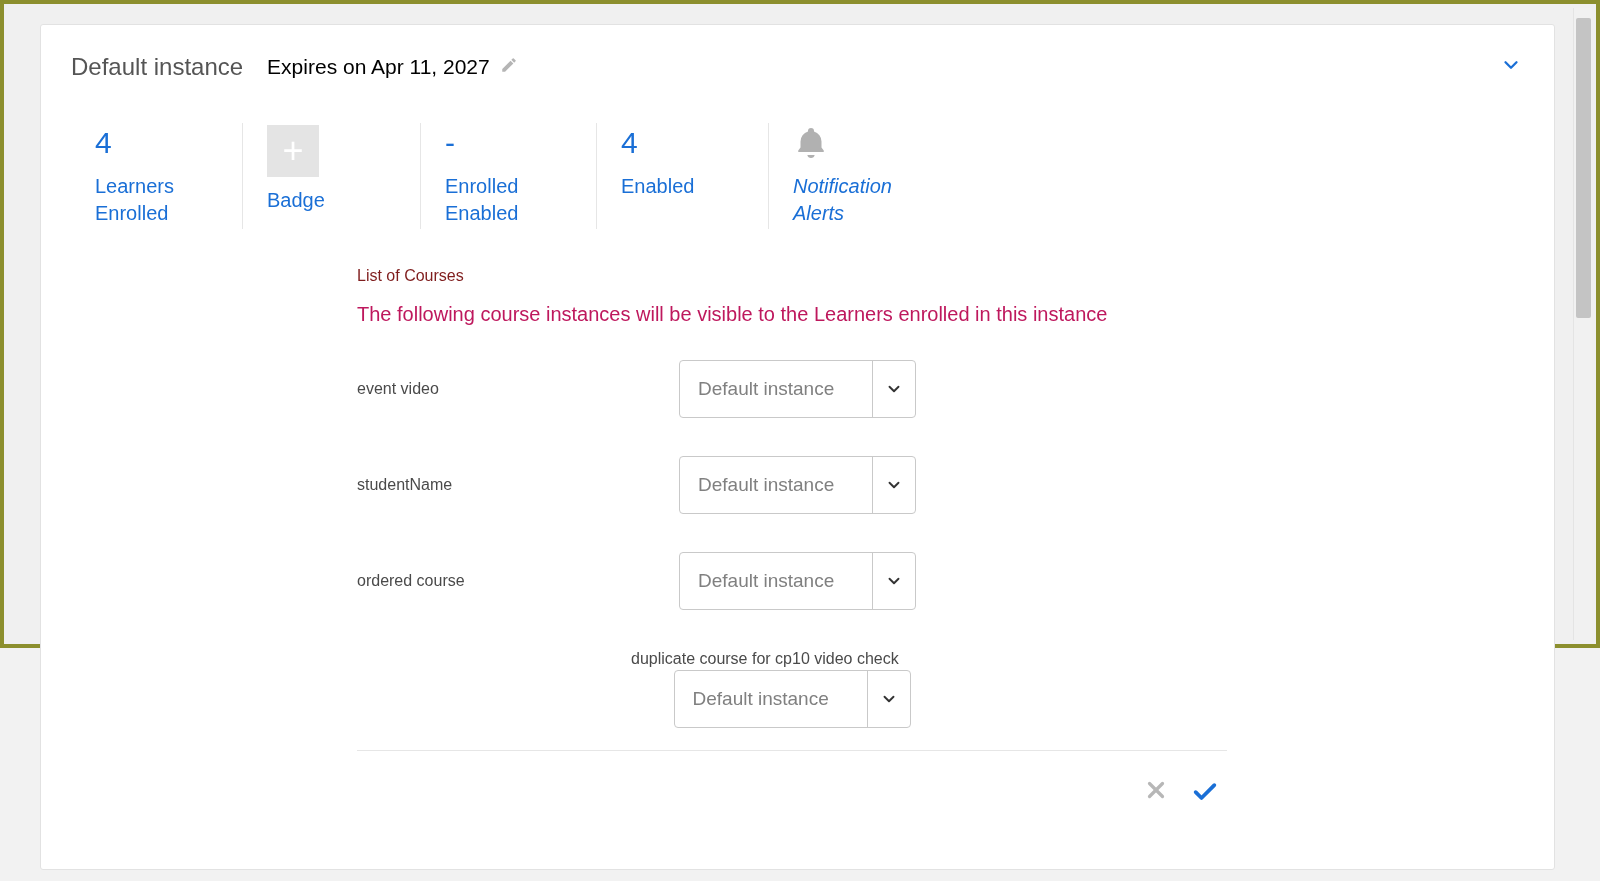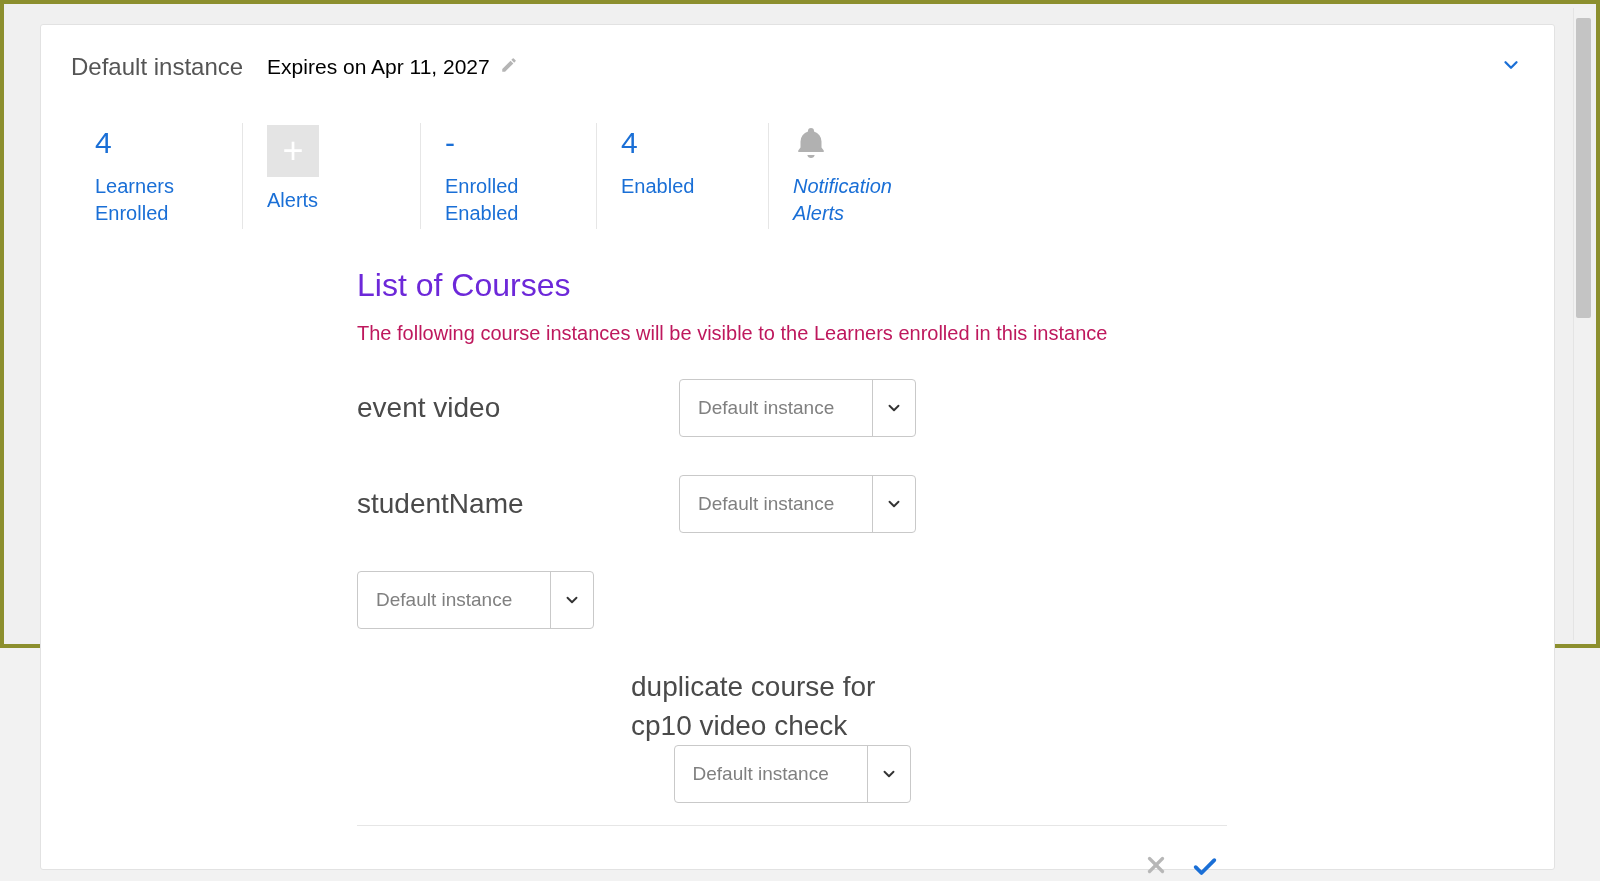--- a/index.html
+++ b/index.html
@@ -115,39 +115,39 @@
 
   
   .courses-section {
     padding-left: 316px; 
     padding-right: 60px;
   }
   .courses-inner {
     width: 870px;
   }
   .courses-heading {
-    font-size: 32px;
-    color: #6d28d9;
+    font-size: 16px;
+    color: #7f1d1d;
     margin-top: 10px;
     margin-bottom: 18px;
   }
   .courses-subtext {
     font-size: 20px;
     color: #be185d;
     margin-bottom: 34px;
   }
   .course-row {
     display: flex;
     align-items: center;
     margin-bottom: 38px;
   }
   .course-label-col {
     width: 322px;
     padding-right: 24px;
-    font-size: 28px;
+    font-size: 16px;
     color: #4a4a4a;
     line-height: 1.4;
   }
   .instance-select {
     display: flex;
     width: 237px;
     height: 58px;
     border: 1px solid #c9c9c9;
     border-radius: 4px;
     cursor: pointer;
@@ -247,21 +247,21 @@
 
       <div class="stat stat-w-learners">
         <div class="stat-top">4</div>
         <div class="stat-label">Learners Enrolled</div>
       </div>
 
       <div class="stat stat-w-badge">
         <div class="badge-square">
           <span>+</span>
         </div>
-        <div class="stat-label">Alerts</div>
+        <div class="stat-label">Badge</div>
       </div>
 
       <div class="stat stat-w-feedback">
         <div class="stat-top">-</div>
         <div class="stat-label">Enrolled Enabled</div>
       </div>
 
       <div class="stat stat-w-courses">
         <div class="stat-top">4</div>
         <div class="stat-label">Enabled</div>
@@ -301,20 +301,21 @@
             <div class="value">Default instance</div>
             <div class="chev">
               <svg width="18" height="18" viewBox="0 0 24 24" fill="none" stroke="currentColor" stroke-width="2.5" stroke-linecap="round" stroke-linejoin="round">
                   <polyline points="6 9 12 15 18 9"></polyline>
                 </svg>
             </div>
           </div>
         </div>
 
         <div class="course-row">
+          <div class="course-label-col">ordered course</div>
           <div class="instance-select">
             <div class="value">Default instance</div>
             <div class="chev">
               <svg width="18" height="18" viewBox="0 0 24 24" fill="none" stroke="currentColor" stroke-width="2.5" stroke-linecap="round" stroke-linejoin="round">
                   <polyline points="6 9 12 15 18 9"></polyline>
                 </svg>
             </div>
           </div>
         </div>
 

